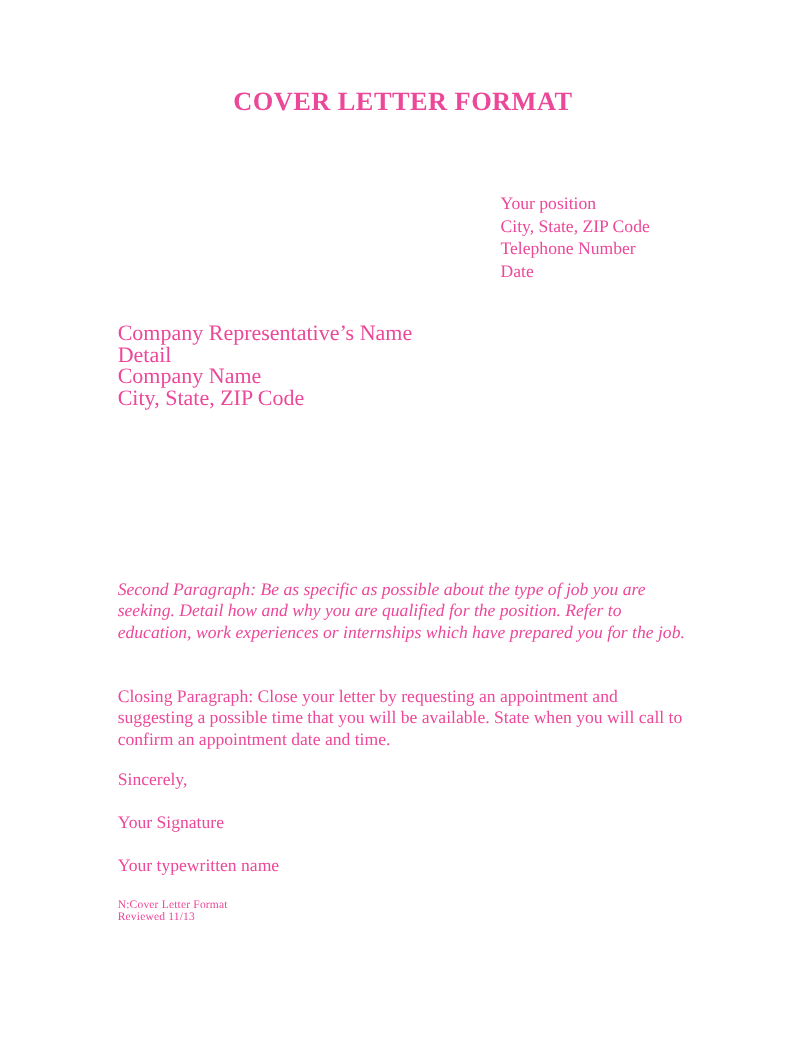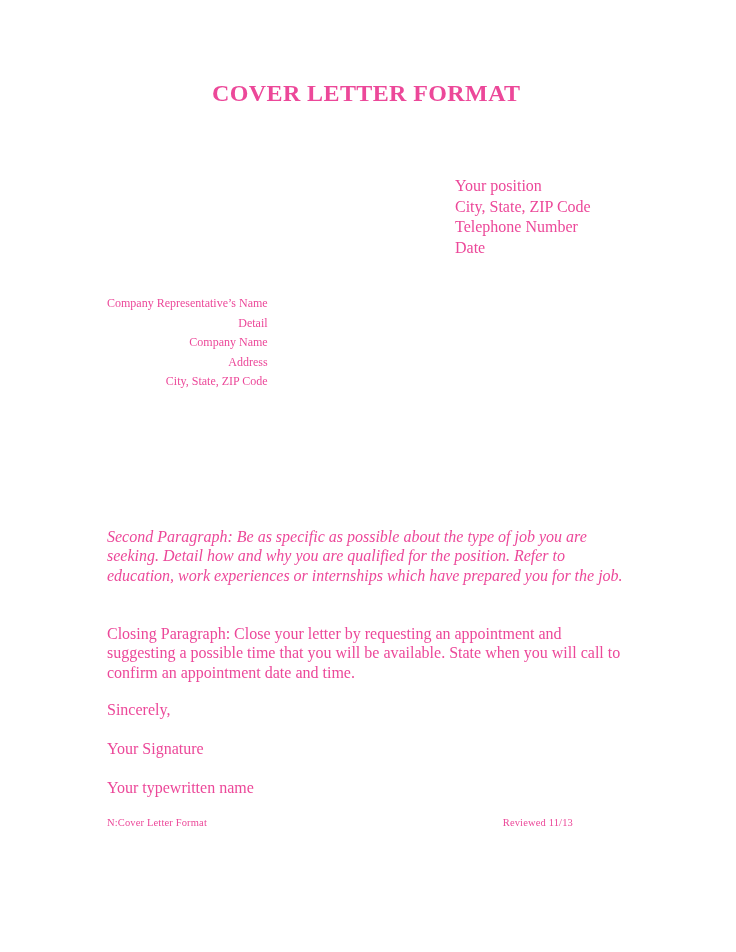--- a/index.html
+++ b/index.html
@@ -29,23 +29,22 @@
     position: absolute;
     left: 455px;
     top: 176px;
     font-size: 16px;
     line-height: 20.5px;
   }
   .recipient-block {
     position: absolute;
     left: 107px;
     top: 294px;
-    font-size: 12px;
+    font-size: 20px;
     line-height: 19.5px;
-    text-align: right;
   }
   .salutation {
     position: absolute;
     left: 107px;
     top: 405px;
     font-size: 16px;
     white-space: nowrap;
   }
   .salutation .blank-line {
     display: inline-block;
@@ -78,20 +77,21 @@
   .footer {
     position: absolute;
     left: 107px;
     top: 817px;
     width: 466px;
     display: flex;
     justify-content: space-between;
     align-items: flex-start;
     font-size: 10.5px;
     letter-spacing: 0.15px;
+    flex-direction: column;
   }
   .line { display: block; }
 </style>
 </head>
 <body>
 
 <div class="page">
 
   <div class="doc-title">COVER LETTER FORMAT</div>
 
@@ -99,21 +99,20 @@
     <span class="line">Your position</span>
     <span class="line">City, State, ZIP Code</span>
     <span class="line">Telephone Number</span>
     <span class="line">Date</span>
   </div>
 
   <div class="recipient-block">
     <span class="line">Company Representative’s Name</span>
     <span class="line">Detail</span>
     <span class="line">Company Name</span>
-    <span class="line">Address</span>
     <span class="line">City, State, ZIP Code</span>
   </div>
 
 
 
   <div class="body-block para-second">Second Paragraph:  Be as specific as possible about the type of job you are seeking.  Detail how and why you are qualified for the position.  Refer to education, work experiences or internships which have prepared you for the job.</div>
 
   <div class="body-block para-closing">Closing Paragraph:  Close your letter by requesting an appointment and suggesting a possible time that you will be available.  State when you will call to confirm an appointment date and time.</div>
 
   <div class="sign-off sign-sincerely">Sincerely,</div>

